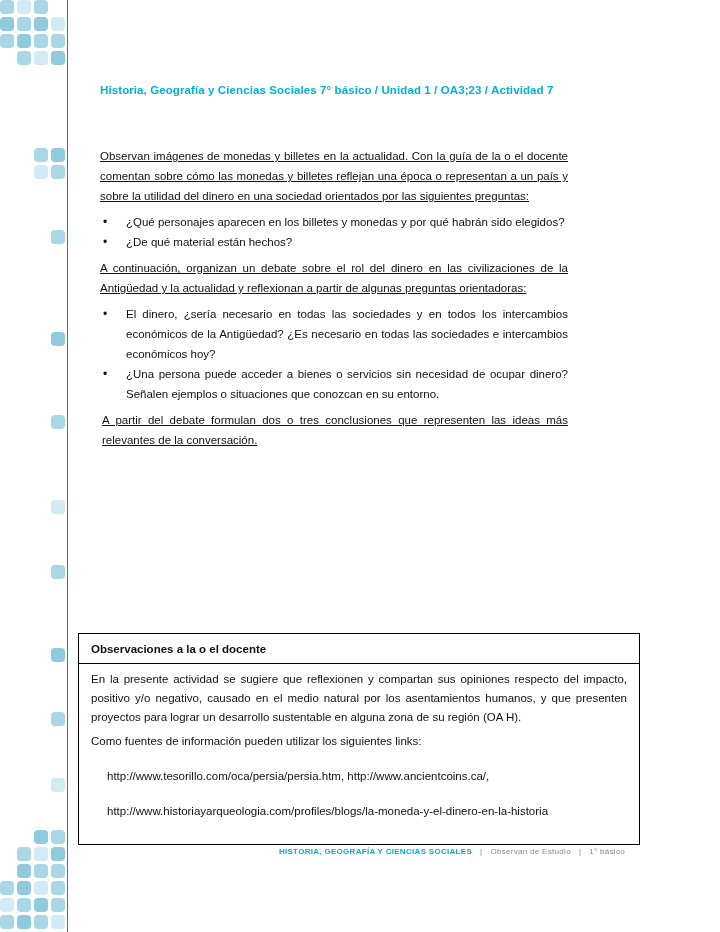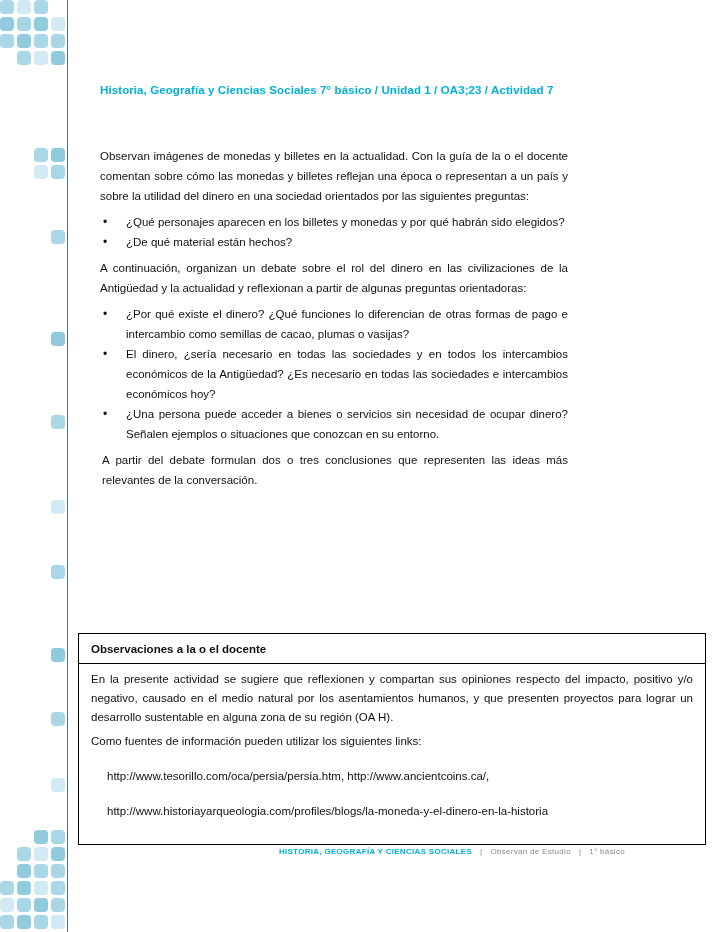--- a/index.html
+++ b/index.html
@@ -47,21 +47,21 @@
   .main {
     position: absolute;
     left: 100px;
     top: 146px;
     width: 468px;
     font-size: 11.5px;
     line-height: 20px;
     text-align: justify;
     z-index: 2;
   }
-  .main p { margin: 0 0 6px 0; }
+  .main p { margin: 0 0 6px 0; text-decoration: underline; }
   .main p.p-indent { margin-left: 2px; margin-top: 4px; }
   ul.bullets {
     list-style: none;
     margin: 0 0 6px 0;
     padding: 0;
   }
   ul.bullets li {
     position: relative;
     padding-left: 26px;
     margin: 0;
@@ -70,21 +70,21 @@
     content: "\2022";
     position: absolute;
     left: 3px;
     top: 0;
     font-size: 12px;
   }
   .note-box {
     position: absolute;
     left: 78px;
     top: 633px;
-    width: 628px;
+    width: 562px;
     border: 1px solid #000000;
     background: #ffffff;
     font-size: 11.5px;
     line-height: 19px;
     z-index: 2;
   }
   .note-box-header {
     font-weight: bold;
     padding: 6px 12px 4px 12px;
     border-bottom: 1px solid #000000;
@@ -127,21 +127,20 @@
 
     <ul class="bullets">
       <li>¿Qué personajes aparecen en los billetes y monedas y por qué habrán sido elegidos?</li>
       <li>¿De qué material están hechos?</li>
     </ul>
 
 
     <p>A continuación, organizan un debate sobre el rol del dinero en las civilizaciones de la Antigüedad y la actualidad y reflexionan a partir de algunas preguntas orientadoras:</p>
 
     <ul class="bullets">
-      <li>¿Por qué existe el dinero? ¿Qué funciones lo diferencian de otras formas de pago e intercambio como semillas de cacao, plumas o vasijas?</li>
       <li>El dinero, ¿sería necesario en todas las sociedades y en todos los intercambios económicos de la Antigüedad? ¿Es necesario en todas las sociedades e intercambios económicos hoy?</li>
       <li>¿Una persona puede acceder a bienes o servicios sin necesidad de ocupar dinero? Señalen ejemplos o situaciones que conozcan en su entorno.</li>
     </ul>
 
     <p class="p-indent">A partir del debate formulan dos o tres conclusiones que representen las ideas más relevantes de la conversación.</p>
   </div>
 
   <div class="note-box">
     <div class="note-box-header">Observaciones a la o el docente</div>
     <div class="note-box-body">

